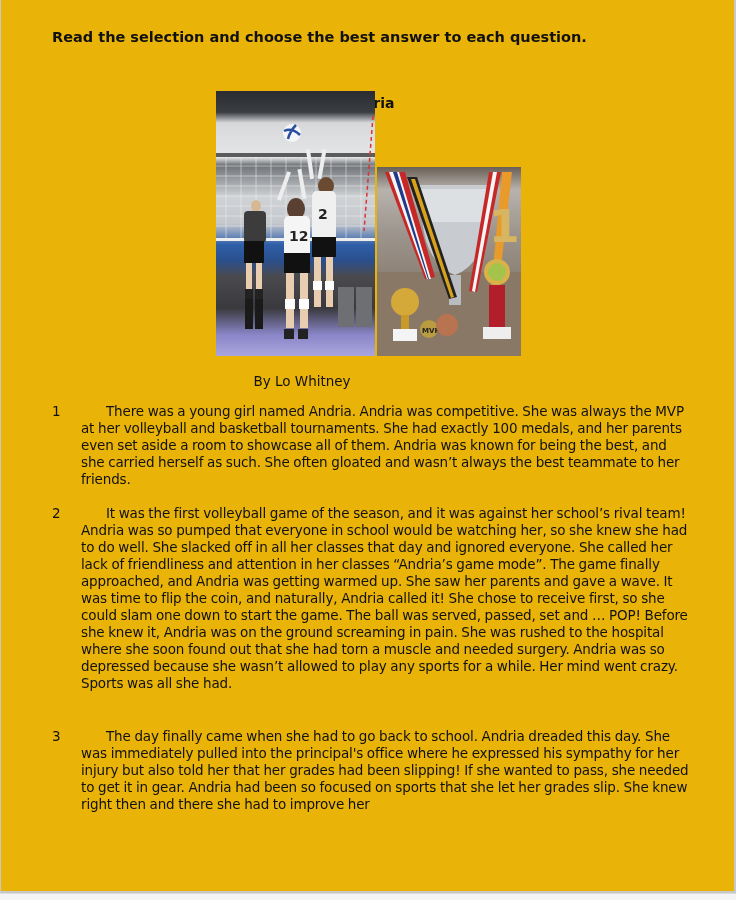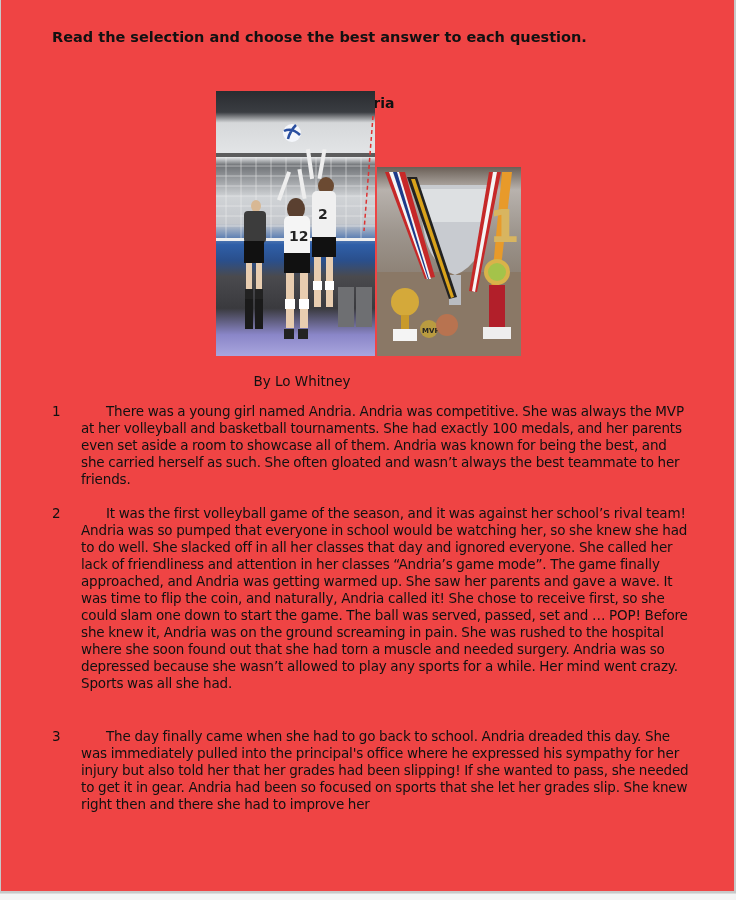--- a/index.html
+++ b/index.html
@@ -9,21 +9,21 @@
       height: 900px;
       background: #f3f3f3;
       overflow: hidden;
     }
     .frame {
       position: absolute;
       left: 0;
       top: 0;
       width: 733px;
       height: 891px;
-      background: #ef4444;
+      background: #eab308;
       border-left: 1px solid #c8c8c8;
       border-right: 2px solid #c8c8c8;
       border-bottom: 2px solid #c8c8c8;
       box-sizing: content-box;
     }
     .bottom-strip {
       position: absolute;
       left: 0;
       top: 893px;
       width: 736px;

